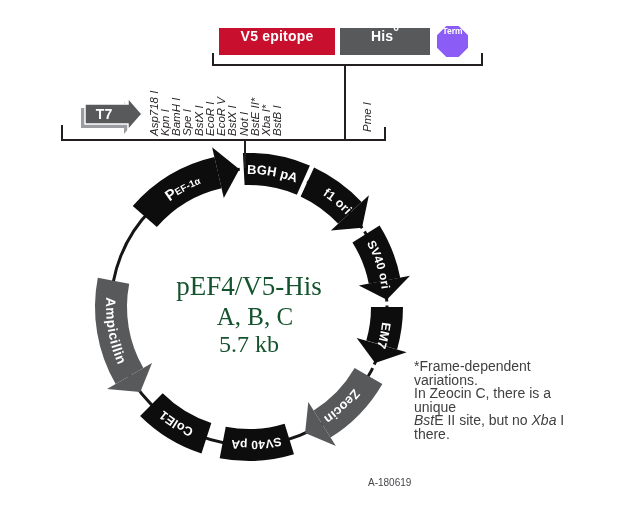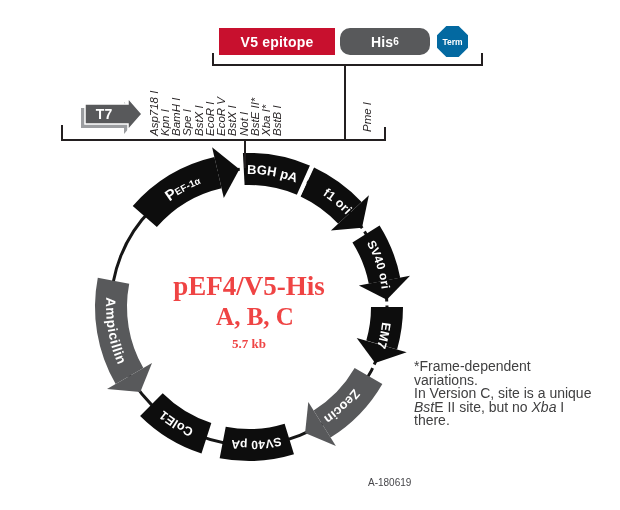--- a/index.html
+++ b/index.html
@@ -1,32 +1,32 @@
 <!DOCTYPE html>
 <html><head>
 <meta charset="utf-8">
 <style>
   html,body{margin:0;padding:0;background:#fff;}
   #canvas{position:relative;width:620px;height:510px;background:#fff;overflow:hidden;
           font-family:"Liberation Sans",sans-serif;}
   .abs{position:absolute;}
-  .featurebox{display:flex;align-items:center;justify-content:center;
+  .featurebox{display:flex;justify-content:center;
               color:#fff;font-weight:bold;font-size:14px;letter-spacing:.2px;}
   #v5-box{left:219px;top:28px;width:116px;height:27px;background:#c8102e;}
-  #his-box{left:340px;top:28px;width:90px;height:27px;background:#58595b;border-radius:10px;}
+  #his-box{left:340px;top:28px;width:90px;height:27px;background:#58595b;}
   #his-box sub{font-size:10px;line-height:0;}
-  #term-oct{left:437px;top:26px;width:31px;height:31px;background:#0369a1;
+  #term-oct{left:437px;top:26px;width:31px;height:31px;background:#8b5cf6;
             clip-path:polygon(30% 0,70% 0,100% 30%,100% 70%,70% 100%,30% 100%,0 70%,0 30%);
-            display:flex;align-items:center;justify-content:center;
+            display:flex;justify-content:center;
             color:#fff;font-weight:bold;font-size:8.5px;}
   #center-title{left:129px;top:271px;width:240px;text-align:center;
-                font-family:"Liberation Serif",serif;font-weight:bold;color:#ef4444;}
+                font-family:"Liberation Serif",serif;font-weight:normal;color:#14532d;}
   #center-title .t1{font-size:27px;line-height:31px;}
   #center-title .t2{font-size:25px;line-height:30px;margin-left:12px;}
-  #center-title .t3{font-size:13px;line-height:24px;}
+  #center-title .t3{font-size:24px;line-height:24px;}
   #note{left:414px;top:360px;width:180px;font-size:14px;line-height:13.5px;color:#404041;}
   #note .it{font-style:italic;}
   #doc-number{left:348px;top:477px;font-size:10px;color:#46464a;margin-left:20px;}
   svg text{font-family:"Liberation Sans",sans-serif;}
   .site-label{font-size:11.5px;font-style:italic;fill:#231f20;}
   .seg-label{fill:#ffffff;font-weight:bold;letter-spacing:.3px;}
   .blk{fill:#0d0d0d;} .gry{fill:#58595b;}
   .band{fill:none;stroke-width:32;stroke-linecap:butt;}
   .band.blk{stroke:#0d0d0d;} .band.gry{stroke:#58595b;}
   .frameline{stroke:#231f20;stroke-width:2;fill:none;}
@@ -143,19 +143,19 @@
   </div>
 
   <div class="abs" id="center-title">
     <div class="t1">pEF4/V5-His</div>
     <div class="t2">A, B, C</div>
     <div class="t3">5.7 kb</div>
   </div>
 
   <div class="abs" id="note">
     <div>*Frame-dependent variations.</div>
-    <div>In Version C, site is a unique</div>
+    <div>In Zeocin C, there is a unique</div>
     <div><span class="it">Bst</span><span>E II site, but no </span><span class="it">Xba</span><span> I there.</span></div>
   </div>
 
   <div class="abs" id="doc-number">A-180619</div>
 
 </div>
 
 </body></html>

